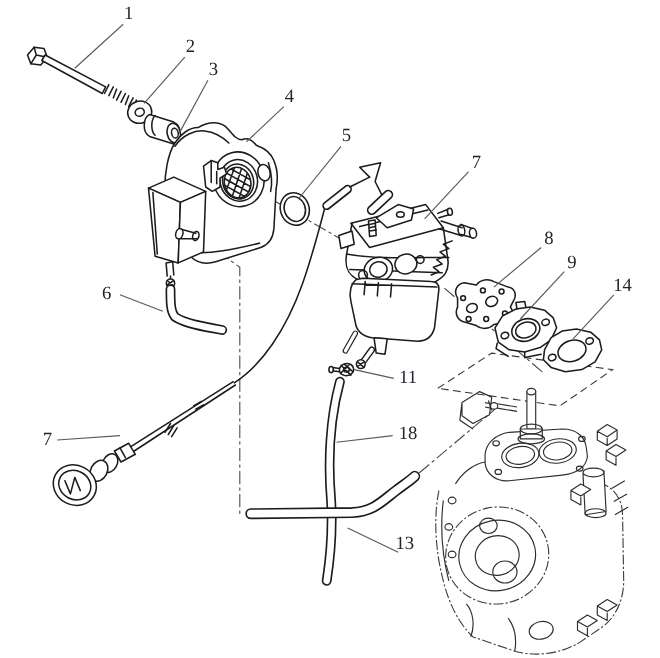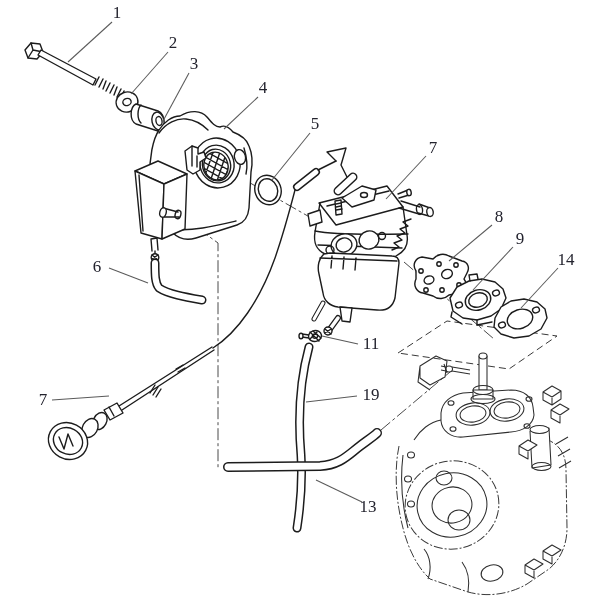--- a/index.html
+++ b/index.html
@@ -284,16 +284,16 @@
   <div class="callout" style="left:173px;top:42px">2</div>
   <div class="callout" style="left:194px;top:63px">3</div>
   <div class="callout" style="left:263px;top:87px">4</div>
   <div class="callout" style="left:315px;top:123px">5</div>
   <div class="callout" style="left:97px;top:266px">6</div>
   <div class="callout" style="left:43px;top:399px">7</div>
   <div class="callout" style="left:499px;top:216px">8</div>
   <div class="callout" style="left:520px;top:238px">9</div>
   <div class="callout" style="left:566px;top:259px">14</div>
   <div class="callout" style="left:371px;top:343px">11</div>
-  <div class="callout" style="left:371px;top:394px">19</div>
-  <div class="callout" style="left:368px;top:506px">13</div>
+  <div class="callout" style="left:371px;top:394px">18</div>
+  <div class="callout" style="left:368px;top:494px">13</div>
   <div class="callout" style="left:433px;top:147px">7</div>
 </div>
 
 </body></html>

